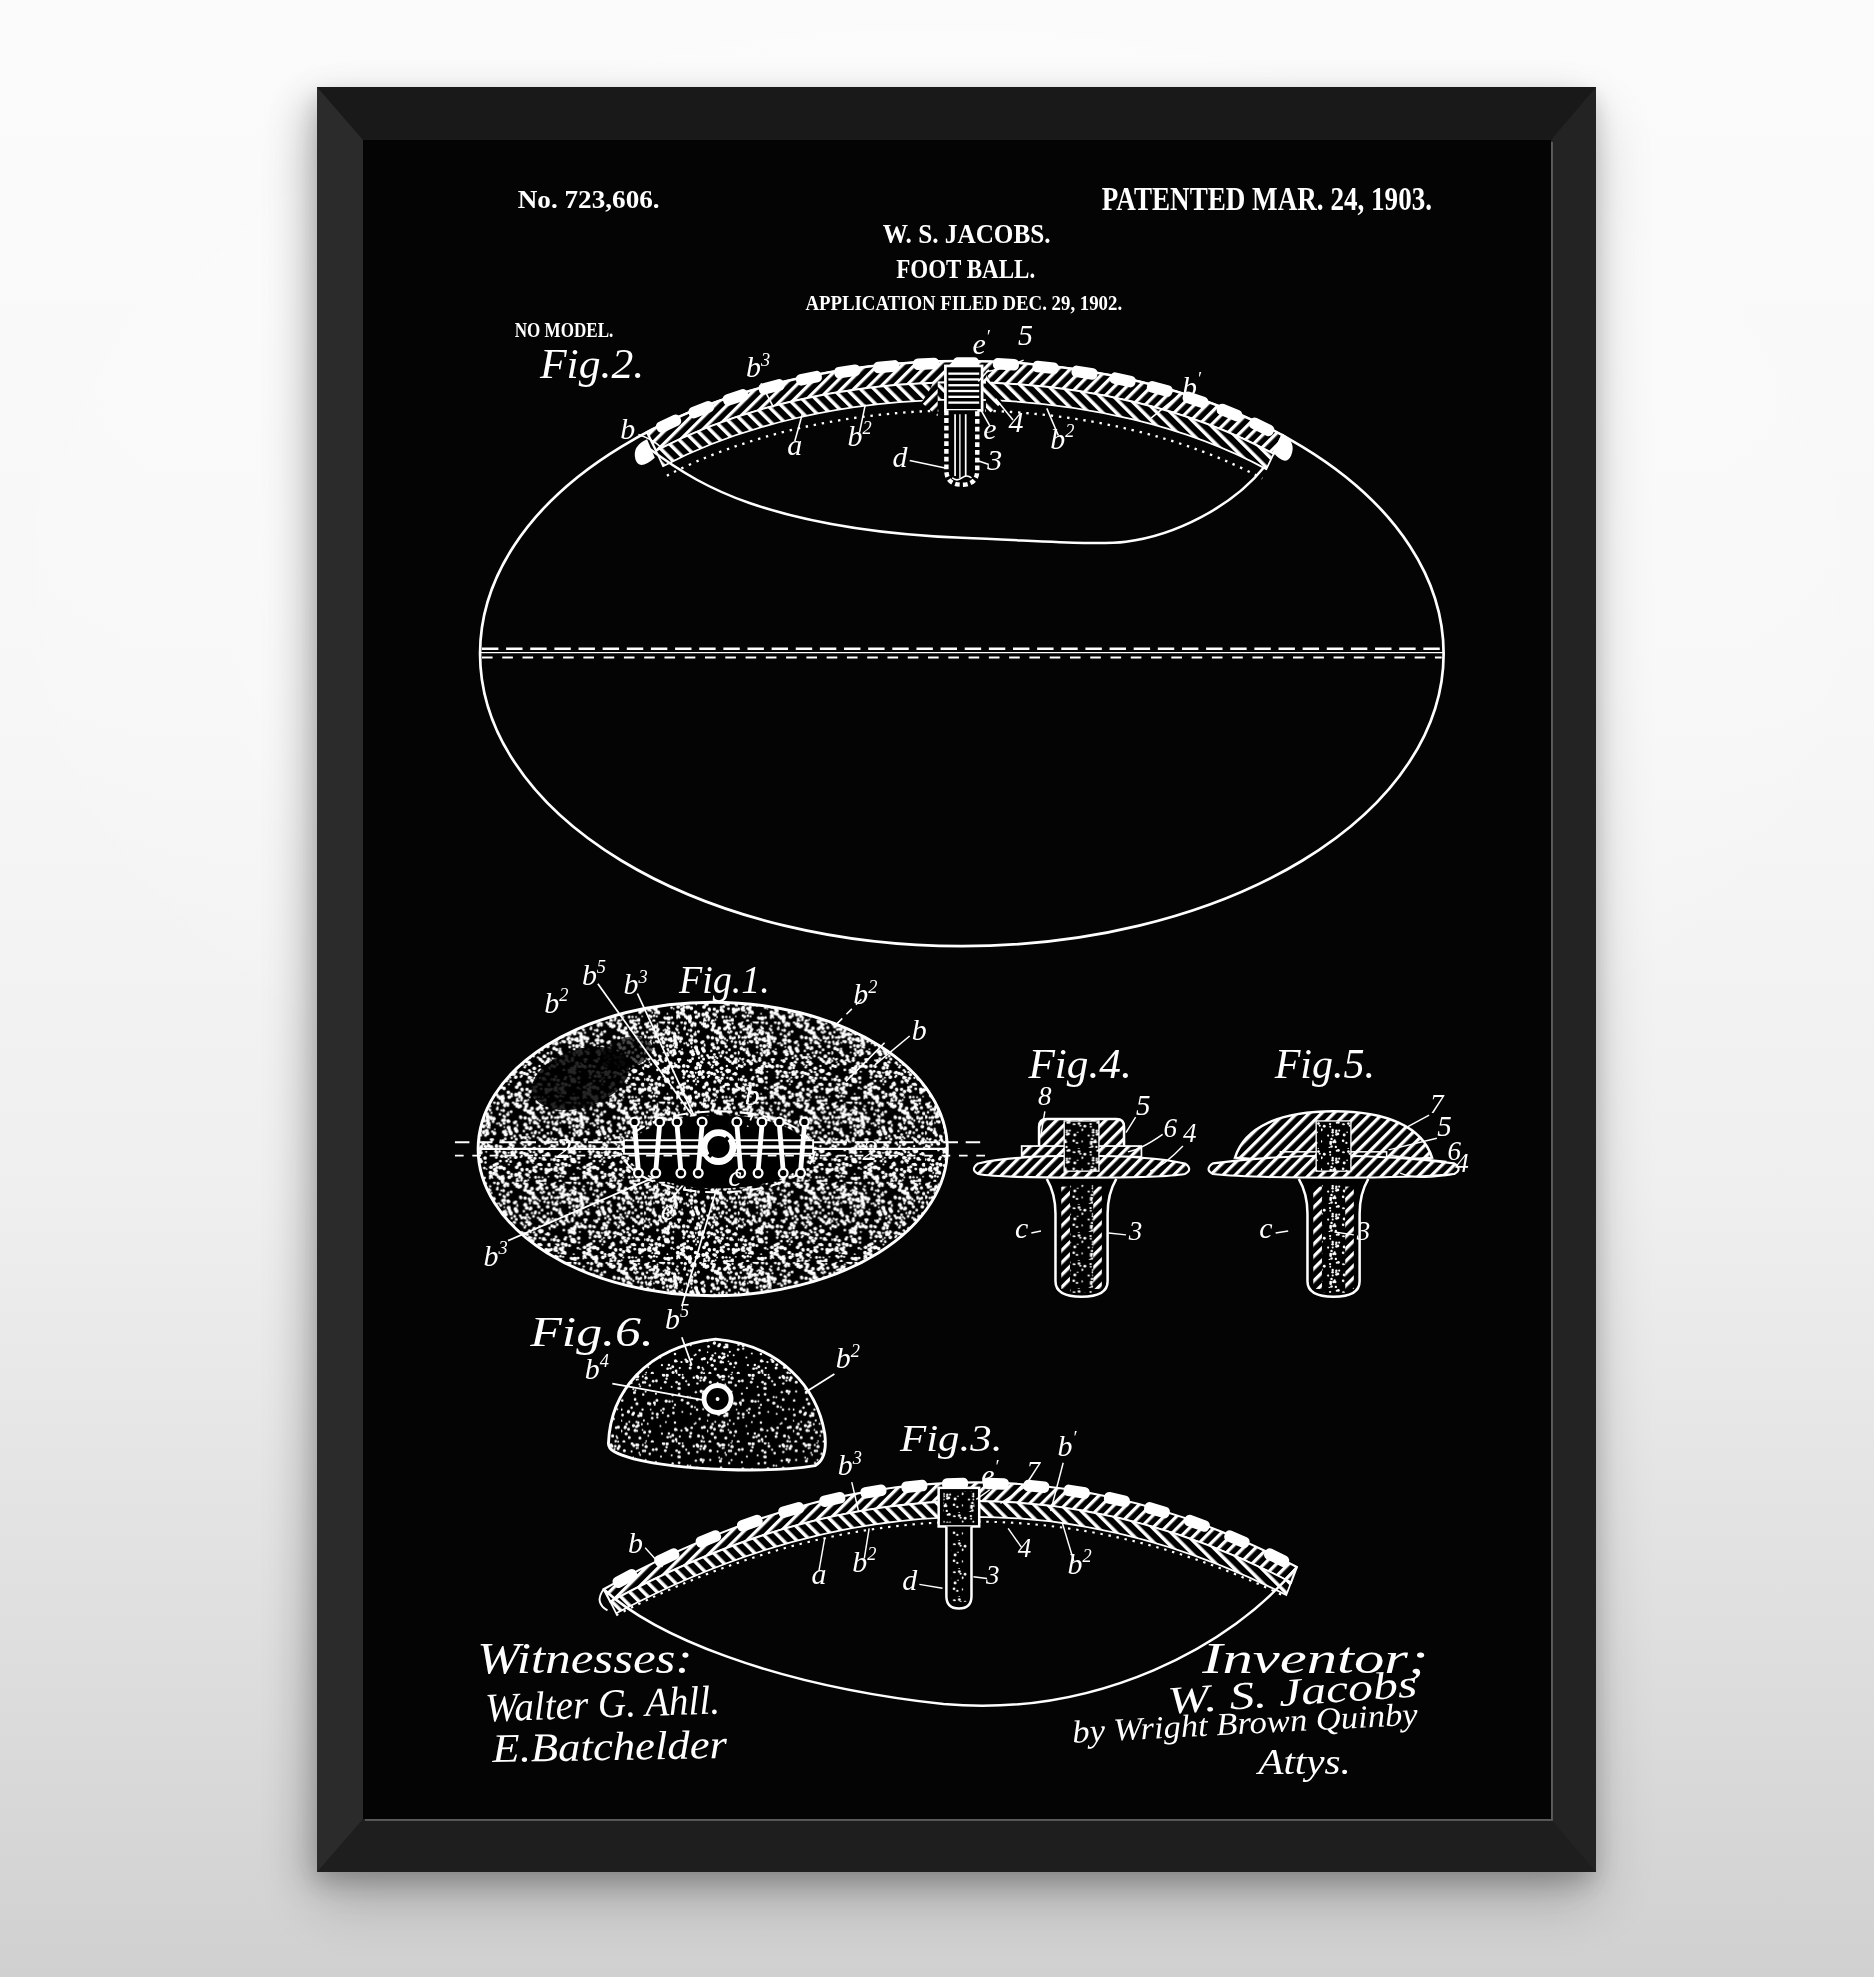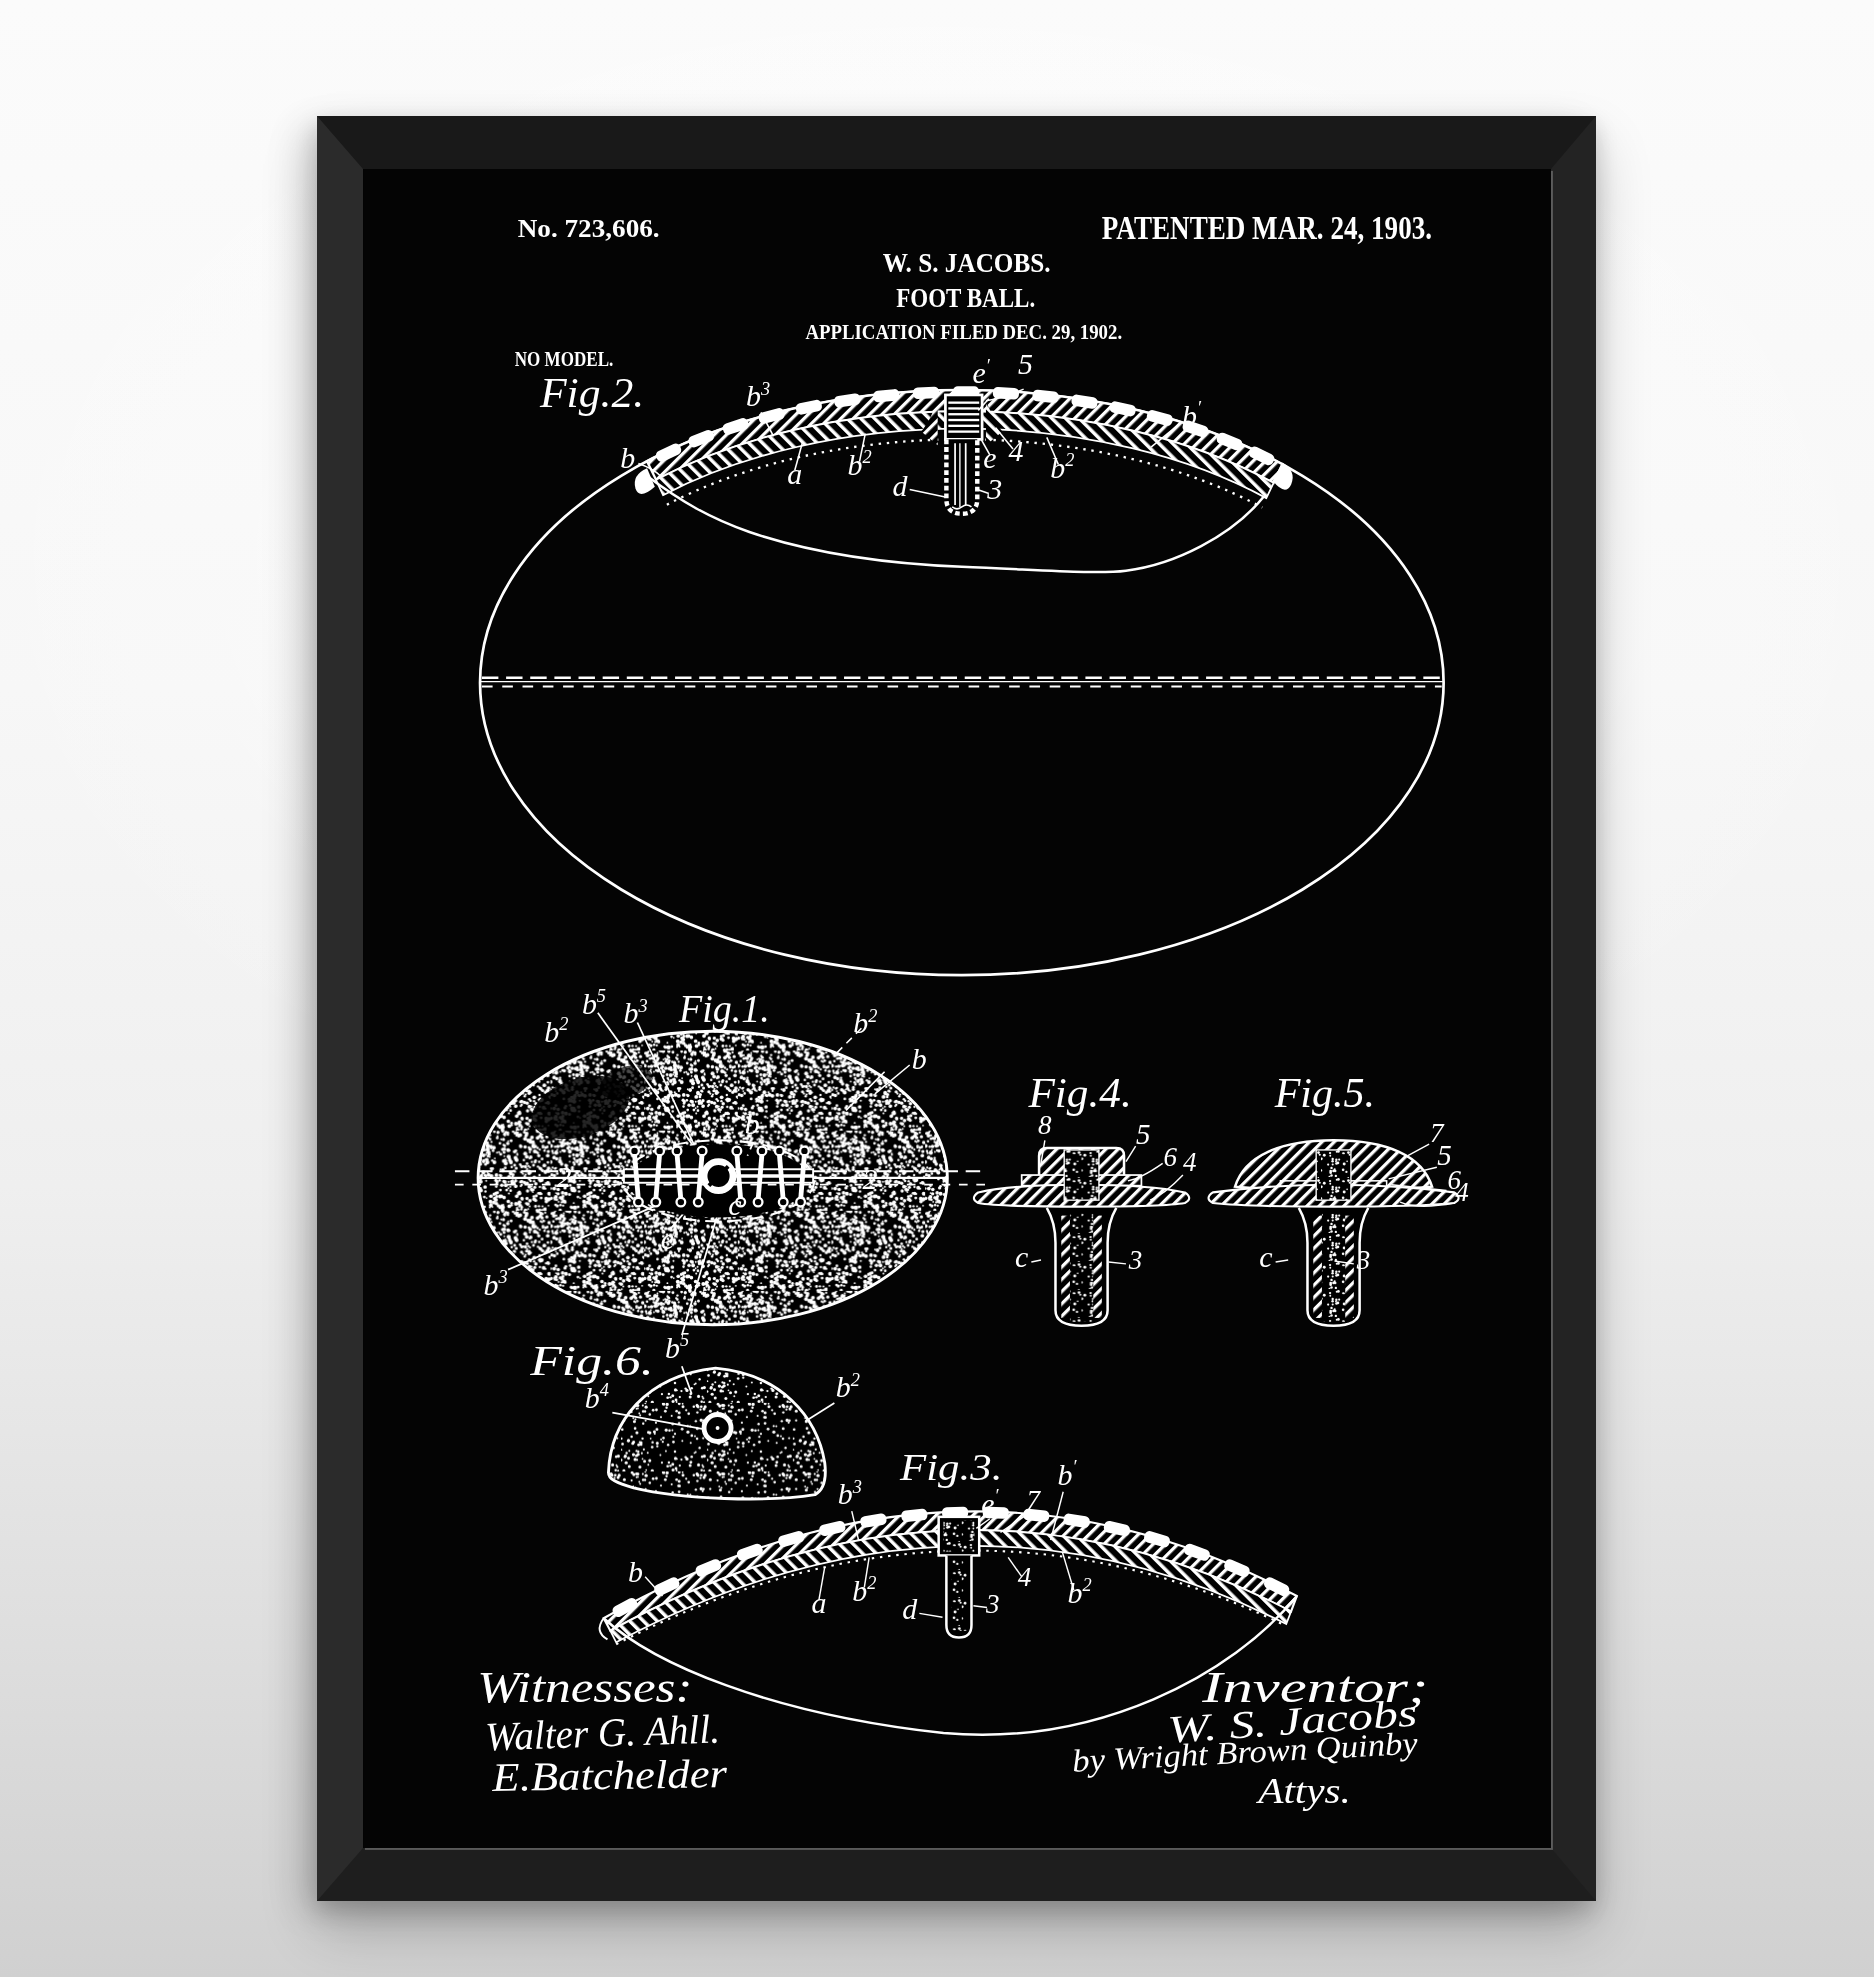--- a/index.html
+++ b/index.html
@@ -4,21 +4,21 @@
 <style>
 html,body { margin:0; padding:0; }
 body {
   width:1874px; height:1977px; overflow:hidden; position:relative;
   background:
     radial-gradient(ellipse 1352px 869px at 50% 28%, rgba(255,255,255,0.65), rgba(255,255,255,0) 75%),
     linear-gradient(180deg, #fbfbfb 0%, #f7f7f7 35%, #efefef 60%, #dfdfdf 82%, #d0d0d0 100%);
   font-family:"Liberation Sans", sans-serif;
 }
 #frame {
-  position:absolute; left:317px; top:116px; width:1279px; height:1785px;
+  position:absolute; left:317px; top:87px; width:1279px; height:1785px;
   box-sizing:border-box;
   border-style:solid;
   border-width:53px 45px 53px 46px;
   border-top-color:#191919;
   border-right-color:#232323;
   border-bottom-color:#1e1e1e;
   border-left-color:#2b2b2b;
   background:#050505;
   box-shadow: 0 29px 53px rgba(0,0,0,0.20), 0 9.7px 21px rgba(0,0,0,0.16), -17.4px 9.7px 34px rgba(0,0,0,0.10);
 }

